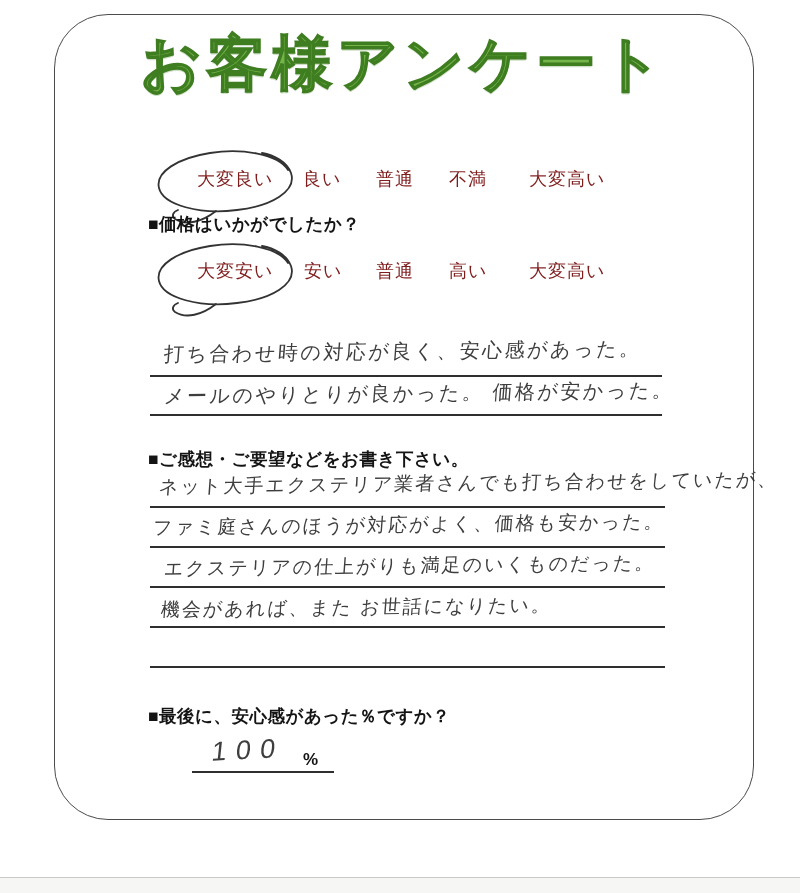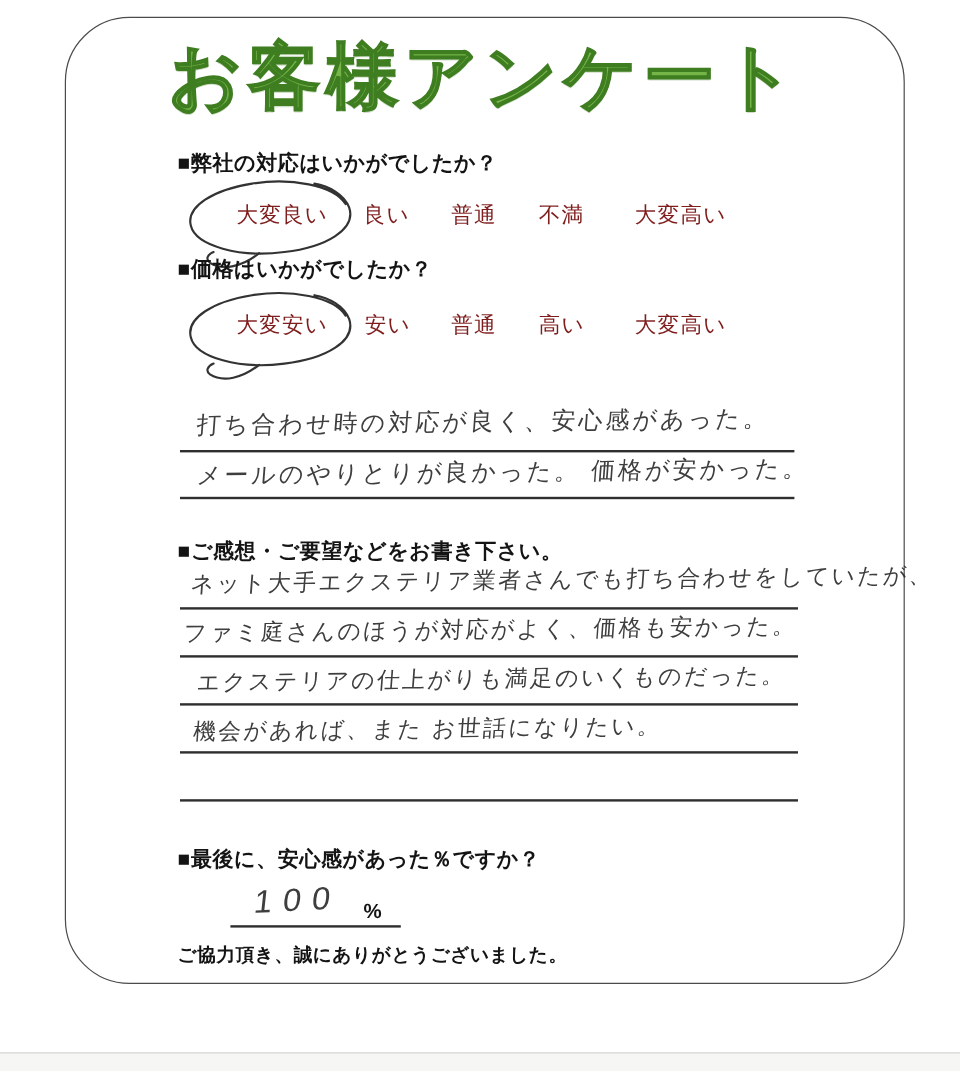--- a/index.html
+++ b/index.html
@@ -88,21 +88,20 @@
   #q5-score { left:212px; top:735px; }
 </style>
 </head>
 <body>
 
 <div class="page">
   <div class="frame"></div>
 
   <h1 class="title" style="margin:0;">お客様アンケート</h1>
 
-  <div class="q-label" id="q1-label">■弊社の対応はいかがでしたか？</div>
   <span class="option" id="q1-opt0">大変良い</span>
   <span class="option" id="q1-opt1">良い</span>
   <span class="option" id="q1-opt2">普通</span>
   <span class="option" id="q1-opt3">不満</span>
   <span class="option" id="q1-opt4">大変高い</span>
   <svg class="circle-svg" id="q1-circle" width="150" height="82" viewBox="0 0 150 82">
     <path d="M 138,26 C 128,10 92,4 60,9 C 28,14 5,28 9,44 C 13,61 50,71 87,66 C 122,62 147,47 141,29 C 137,18 124,11 112,9" fill="none" stroke="#333" stroke-width="1.8" stroke-linecap="round"></path>
     <path d="M 66,67 C 52,78 36,82 25,75 C 21,72 23,68 28,66" fill="none" stroke="#333" stroke-width="1.8" stroke-linecap="round"></path>
   </svg>
 
@@ -131,17 +130,16 @@
   <div class="rule" id="q4-rule2"></div>
   <span class="hw hw-small" id="q4-hw3">機会があれば、また お世話になりたい。</span>
   <div class="rule" id="q4-rule3"></div>
   <div class="rule" id="q4-rule4"></div>
 
   <div class="q-label" id="q5-label">■最後に、安心感があった％ですか？</div>
   <span class="hw-score" id="q5-score">100</span>
   <span class="percent-label">%</span>
   <div class="score-underline"></div>
 
-  <div class="footer-note">ご協力頂き、誠にありがとうございました。</div>
 
   <div class="scan-line"></div>
   <div class="scan-band"></div>
 </div>
 
 </body></html>

